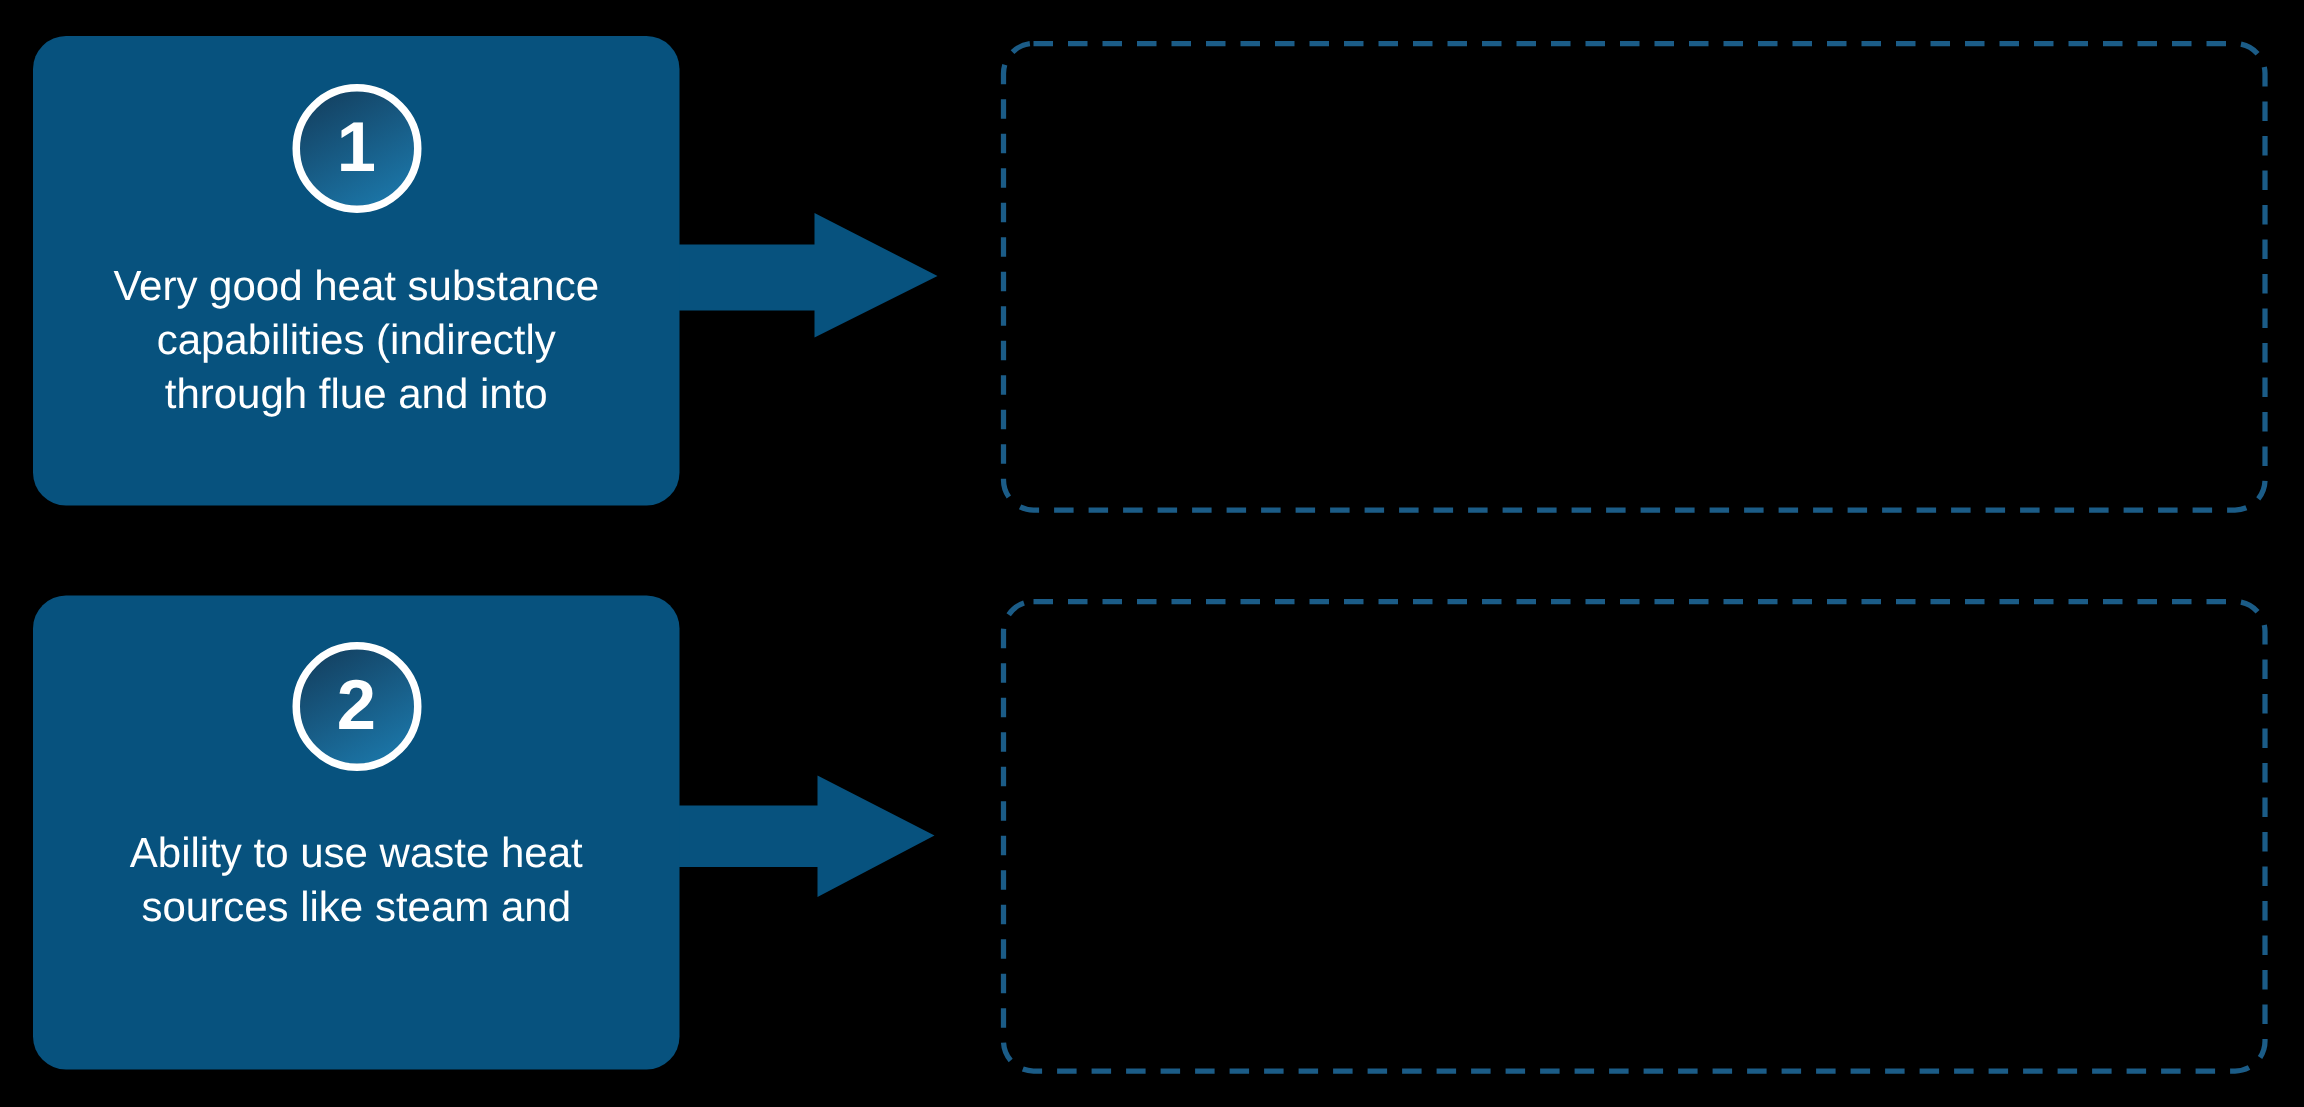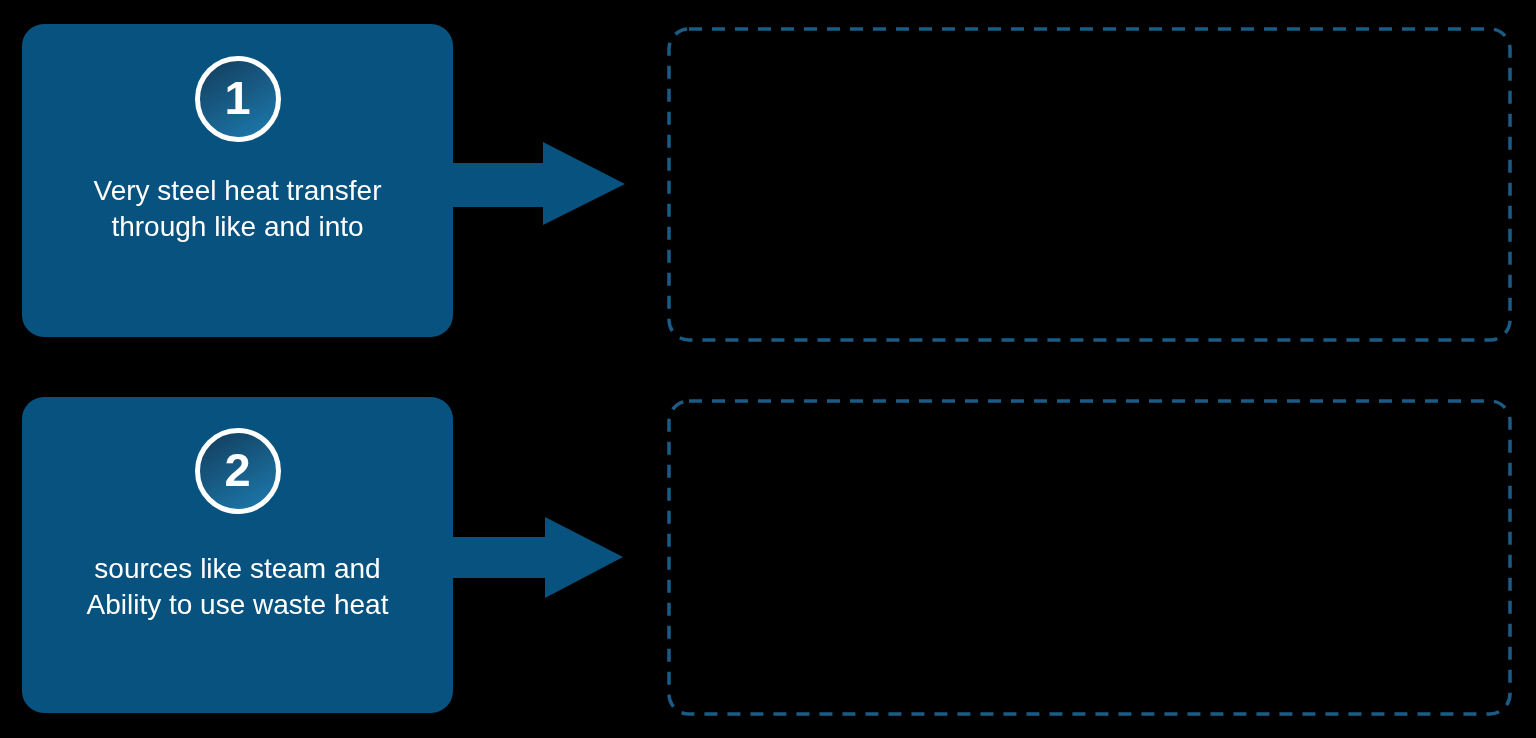--- a/index.html
+++ b/index.html
@@ -86,28 +86,29 @@
     <rect x="669" y="401" width="841" height="313" rx="20" ry="20" fill="none" stroke="#1B5C87" stroke-width="3.5" stroke-dasharray="13 10" stroke-linecap="butt"></rect>
     <polygon points="450,163 543,163 543,142 625,184 543,225 543,207 450,207" fill="#07527E"></polygon>
     <polygon points="450,537 545,537 545,517 623,557 545,598 545,578 450,578" fill="#07527E"></polygon>
   </svg>
 
   <div class="card card-1">
     <div class="badge">
       <span class="badge-number">1</span>
     </div>
     <div class="card-text">
-        <div>Very steel heat transfer</div>
-        <div>through like and into</div>
+        <div>Very good heat substance</div>
+        <div>capabilities (indirectly</div>
+        <div>through flue and into</div>
       </div>
   </div>
 
   <div class="card card-2">
     <div class="badge">
       <span class="badge-number">2</span>
     </div>
     <div class="card-text">
+        <div>Ability to use waste heat</div>
         <div>sources like steam and</div>
-        <div>Ability to use waste heat</div>
       </div>
   </div>
 
 </div>
 
 </body></html>

